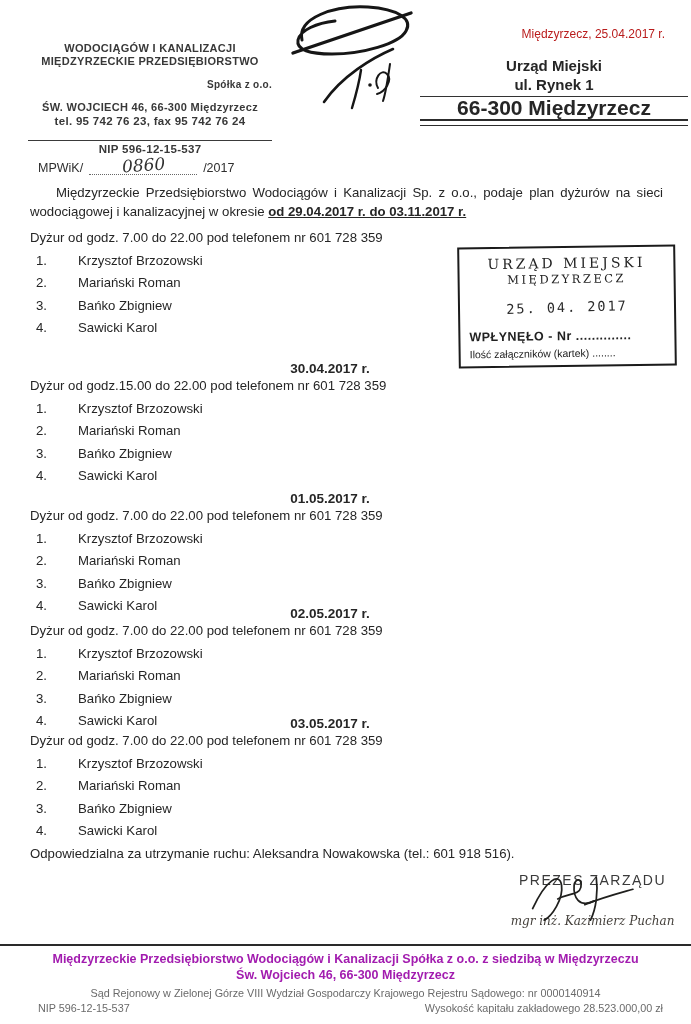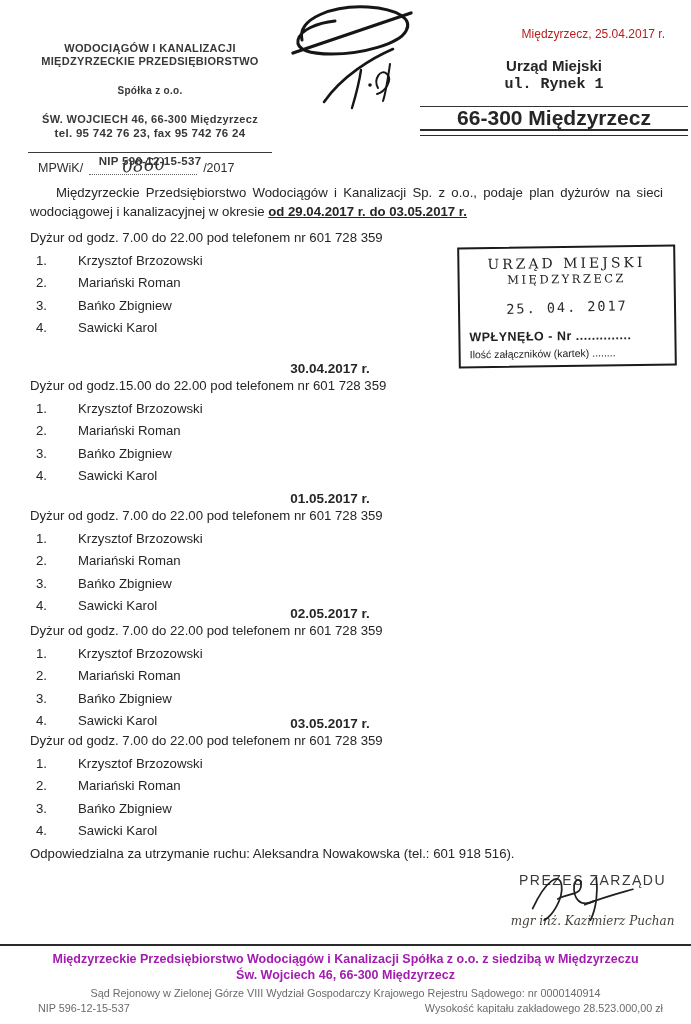--- a/index.html
+++ b/index.html
@@ -2,34 +2,34 @@
 <html><head>
 <meta charset="utf-8">
 <style>
   html,body{margin:0;padding:0;background:#ffffff;}
   .page{position:relative;width:691px;height:1024px;background:#fff;overflow:hidden;
         font-family:"Liberation Sans",sans-serif;color:#262626;}
 
   
   .sender-stamp{position:absolute;left:28px;top:42px;width:244px;text-align:center;
                 color:#383838;font-weight:600;font-size:11px;line-height:13px;letter-spacing:.3px;}
-  .sender-stamp .s3{font-size:10px;font-weight:600;margin:16px 0;}
+  .sender-stamp .s3{font-size:10px;font-weight:600;margin:10px 0;text-align:right;}
   .sender-stamp .s4{font-size:11px;}
   .sender-stamp .s5{font-size:11.5px;border-bottom:1.5px solid #3a3a3a;padding-bottom:12px;margin-top:1px;}
   .sender-stamp .s6{font-size:11.5px;margin-top:2px;}
 
   
   .scribble-top{position:absolute;left:272px;top:0px;width:165px;height:112px;}
   .scribble-top svg path{fill:none;stroke:#161616;stroke-linecap:round;}
 
   
   .date-line{position:absolute;top:27px;right:26px;font-size:12px;color:#b91c1c;}
   .recipient{position:absolute;left:420px;top:56px;width:268px;text-align:center;font-weight:bold;}
   .recipient .r1{font-size:15px;line-height:19px;}
-  .recipient .r2{font-size:15px;line-height:19px;border-bottom:1.5px solid #333;padding-bottom:12px;font-family:Liberation Mono, monospace;}
+  .recipient .r2{font-size:15px;line-height:19px;border-bottom:1.5px solid #333;padding-bottom:2px;}
   .recipient .r3{font-size:21px;line-height:20px;padding-top:1px;}
   .recipient .dbl{height:4px;border-top:2.5px solid #2c2c2c;border-bottom:1.5px solid #2c2c2c;margin-top:1px;}
 
   
   .ref-line{position:absolute;left:38px;top:157px;display:flex;align-items:flex-end;font-size:12.5px;color:#2e2e2e;}
   .ref-line .hw-slot{width:108px;margin:0 6px;border-bottom:1.2px dotted #666;text-align:center;}
   .hw{font-family:"DejaVu Serif",serif;font-style:italic;font-size:17px;line-height:17px;color:#303030;
       display:inline-block;transform:rotate(-4deg);}
 
   
@@ -106,21 +106,21 @@
     <div class="dbl"></div>
   </div>
 
   <div class="ref-line">
     <span>MPWiK/</span>
     <span class="hw-slot"><span class="hw">0860</span></span>
     <span>/2017</span>
   </div>
 
   <div class="intro">
-    <span>Międzyrzeckie Przedsiębiorstwo Wodociągów i Kanalizacji Sp. z o.o., podaje plan dyżurów na sieci wodociągowej i kanalizacyjnej w okresie </span><span class="period">od 29.04.2017 r. do 03.05.2017 r.</span>
+    <span>Międzyrzeckie Przedsiębiorstwo Wodociągów i Kanalizacji Sp. z o.o., podaje plan dyżurów na sieci wodociągowej i kanalizacyjnej w okresie </span><span class="period">od 29.04.2017 r. do 03.11.2017 r.</span>
   </div>
 
   <div class="received-stamp">
     <div class="t1">URZĄD MIEJSKI</div>
     <div class="t2">MIĘDZYRZECZ</div>
     <div class="dt">25. 04. 2017</div>
     <div class="w1">WPŁYNĘŁO - Nr ..............</div>
     <div class="w2">Ilość załączników (kartek) ........</div>
   </div>
 

